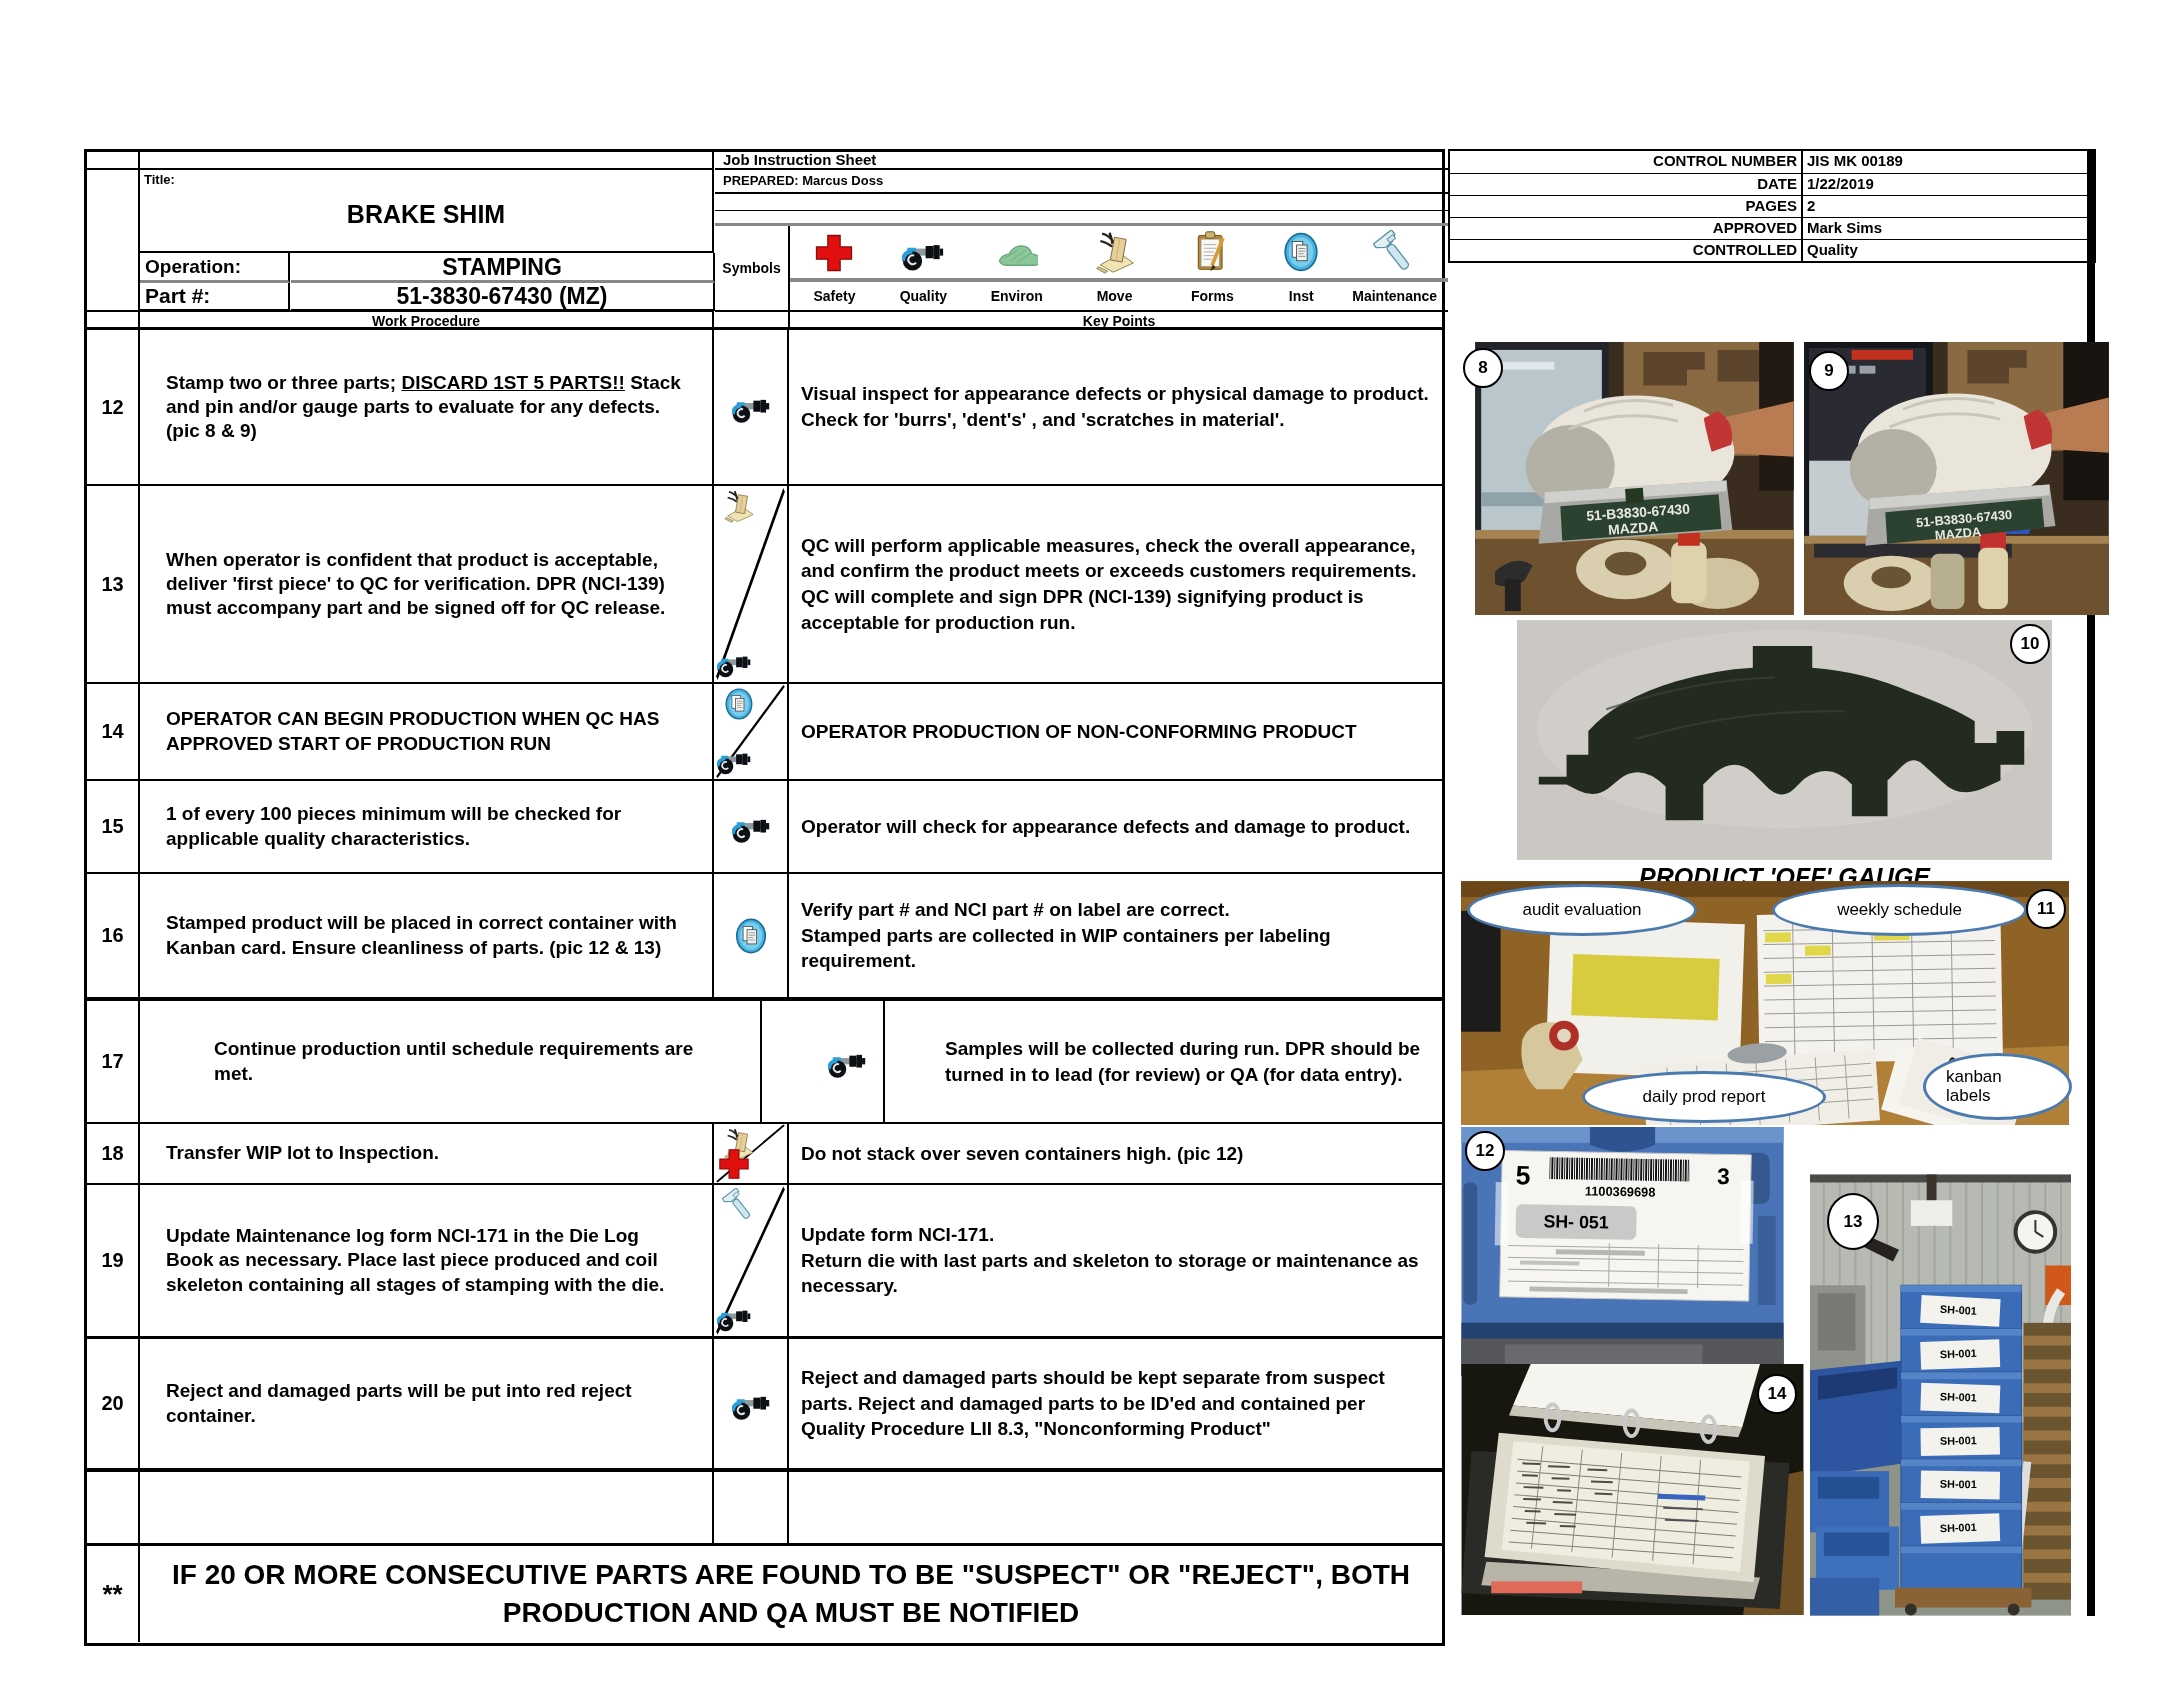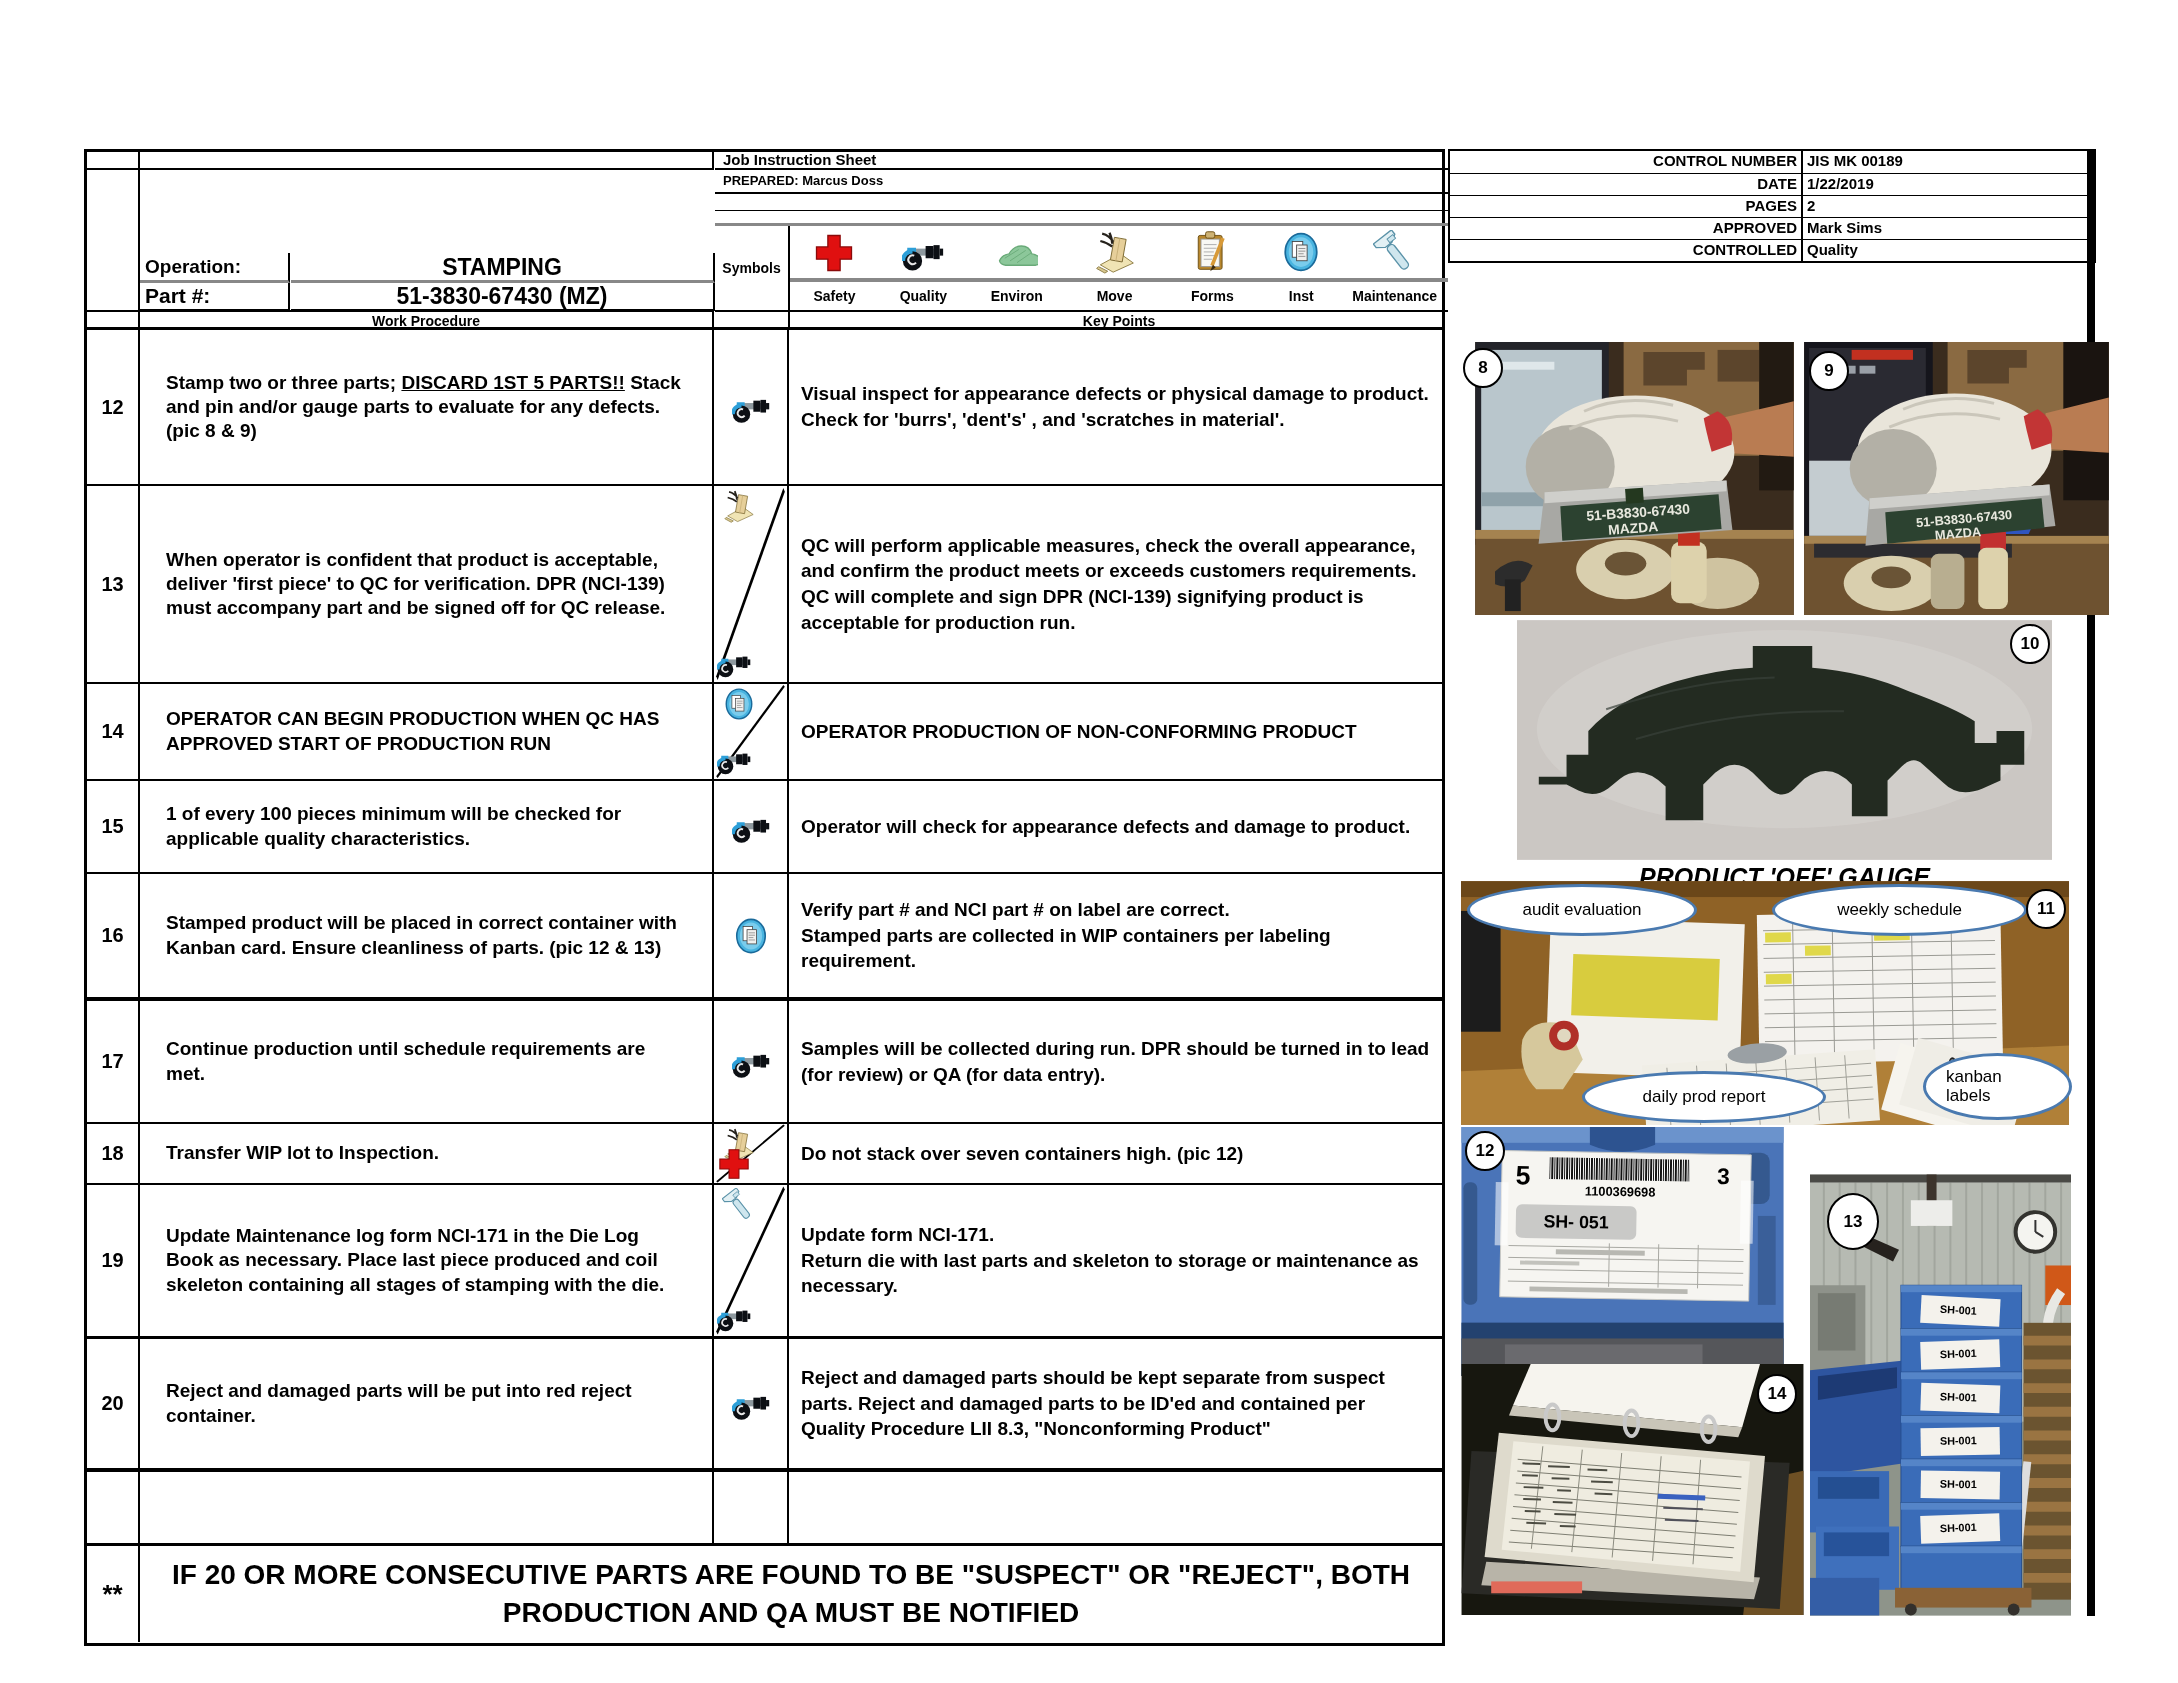--- a/index.html
+++ b/index.html
@@ -6,21 +6,21 @@
   .page{position:relative;width:2178px;height:1683px;background:#fff;overflow:hidden;
         font-family:"Liberation Sans",sans-serif;font-weight:bold;color:#000;}
   
   .sheet{position:absolute;left:84px;top:149px;width:1361px;height:1497px;
          border:3px solid #000;box-sizing:border-box;background:#fff;}
   .hdr{position:relative;height:178px;border-bottom:3px solid #000;box-sizing:border-box;}
   .hcell{position:absolute;box-sizing:border-box;}
   
   .trow{display:flex;border-top:2px solid #000;box-sizing:border-box;}
   .trow.first{border-top:none;}
-  .trow.thick{border-top-width:4px;}
+  .trow.thick{border-top-width:4px;gap:48px;}
   .trow.thick3{border-top-width:3px;}
   .c{border-right:2px solid #000;box-sizing:border-box;}
   .c.num{width:53px;display:flex;align-items:center;justify-content:center;font-size:20px;}
   .c.wp{width:574px;padding:4px 26px;display:flex;align-items:center;}
   .c.sym{width:75px;position:relative;overflow:visible;}
   .c.kp{flex:1;border-right:none;padding:4px 12px;display:flex;align-items:center;}
   .txt{display:block;font-size:19px;line-height:1.28;}
   .kp .txt{white-space:pre-line;line-height:1.35;}
   .u{text-decoration:underline;}
   .erow{display:flex;border-top:4px solid #000;height:75px;box-sizing:border-box;}
@@ -124,20 +124,24 @@
   <div class="sheet">
 
     <div class="hdr">
 
       <div class="hcell" style="left:0;top:0;width:53px;height:18px;border-right:2px solid #000;border-bottom:2px solid #000;"></div>
       <div class="hcell" style="left:53px;top:0;width:574px;height:18px;border-right:2px solid #000;border-bottom:2px solid #000;"></div>
       <div class="hcell" style="left:628px;top:0;width:734px;height:18px;border-bottom:2px solid #000;font-size:15px;line-height:16px;padding-left:8px;">Job Instruction Sheet</div>
 
       <div class="hcell" style="left:0;top:18px;width:53px;height:141px;border-right:2px solid #000;"></div>
 
+      <div class="hcell" style="left:53px;top:18px;width:574px;height:83px;border-right:2px solid #000;border-bottom:2px solid #000;">
+        <div class="small-label" style="position:absolute;left:4px;top:2px;">Title:</div>
+        <div style="position:absolute;left:0;top:30px;width:100%;text-align:center;font-size:25px;">BRAKE SHIM</div>
+      </div>
 
       <div class="hcell" style="left:53px;top:101px;width:150px;height:30px;border-right:2px solid #000;border-bottom:3px solid #888;font-size:19px;line-height:28px;padding-left:5px;">Operation:</div>
       <div class="hcell" style="left:204px;top:101px;width:424px;height:30px;border-right:2px solid #000;border-bottom:3px solid #888;text-align:center;font-size:23px;line-height:28px;">STAMPING</div>
 
       <div class="hcell" style="left:53px;top:131px;width:150px;height:28px;border-right:2px solid #000;border-bottom:2px solid #000;font-size:21px;line-height:26px;padding-left:5px;">Part #:</div>
       <div class="hcell" style="left:204px;top:131px;width:424px;height:28px;border-right:2px solid #000;border-bottom:2px solid #000;text-align:center;font-size:23px;line-height:26px;">51-3830-67430  (MZ)</div>
 
       <div class="hcell small-label" style="left:628px;top:18px;width:734px;height:24px;border-bottom:2px solid #000;line-height:22px;padding-left:8px;">PREPARED:  Marcus Doss</div>
       <div class="hcell" style="left:628px;top:42px;width:734px;height:17px;border-bottom:1px solid #000;"></div>
       <div class="hcell" style="left:628px;top:58px;width:734px;height:16px;border-bottom:3px solid #888;"></div>

